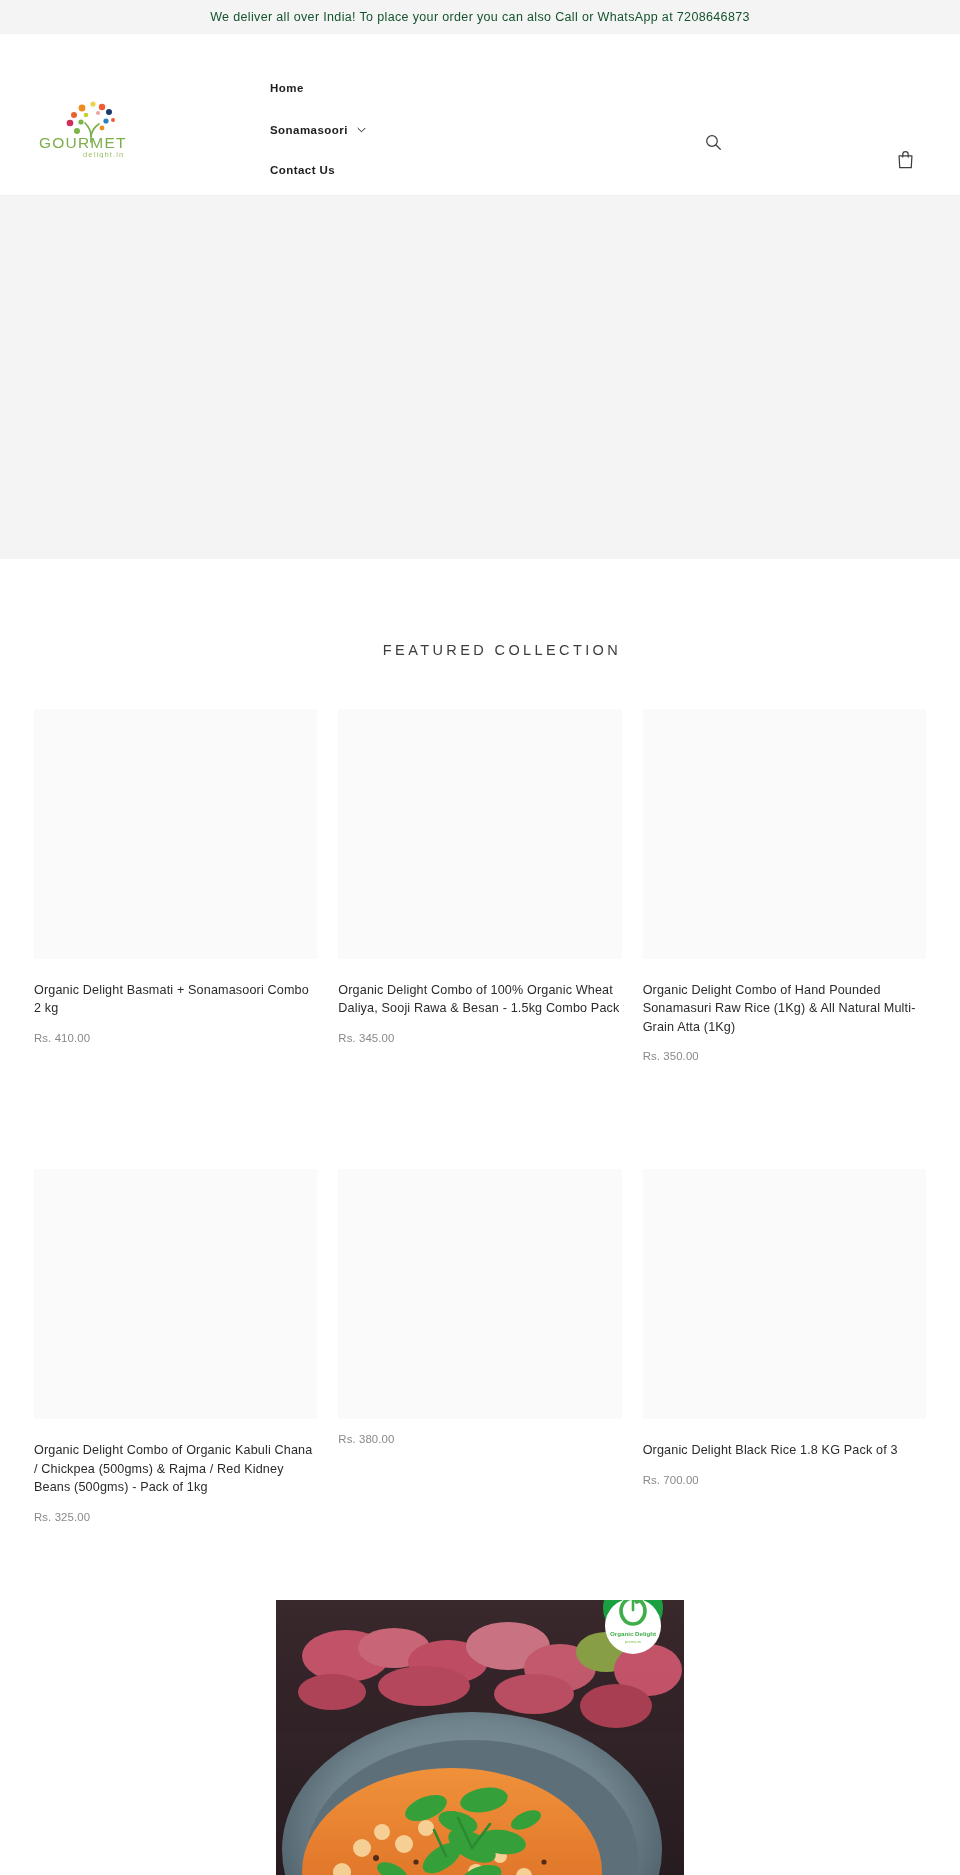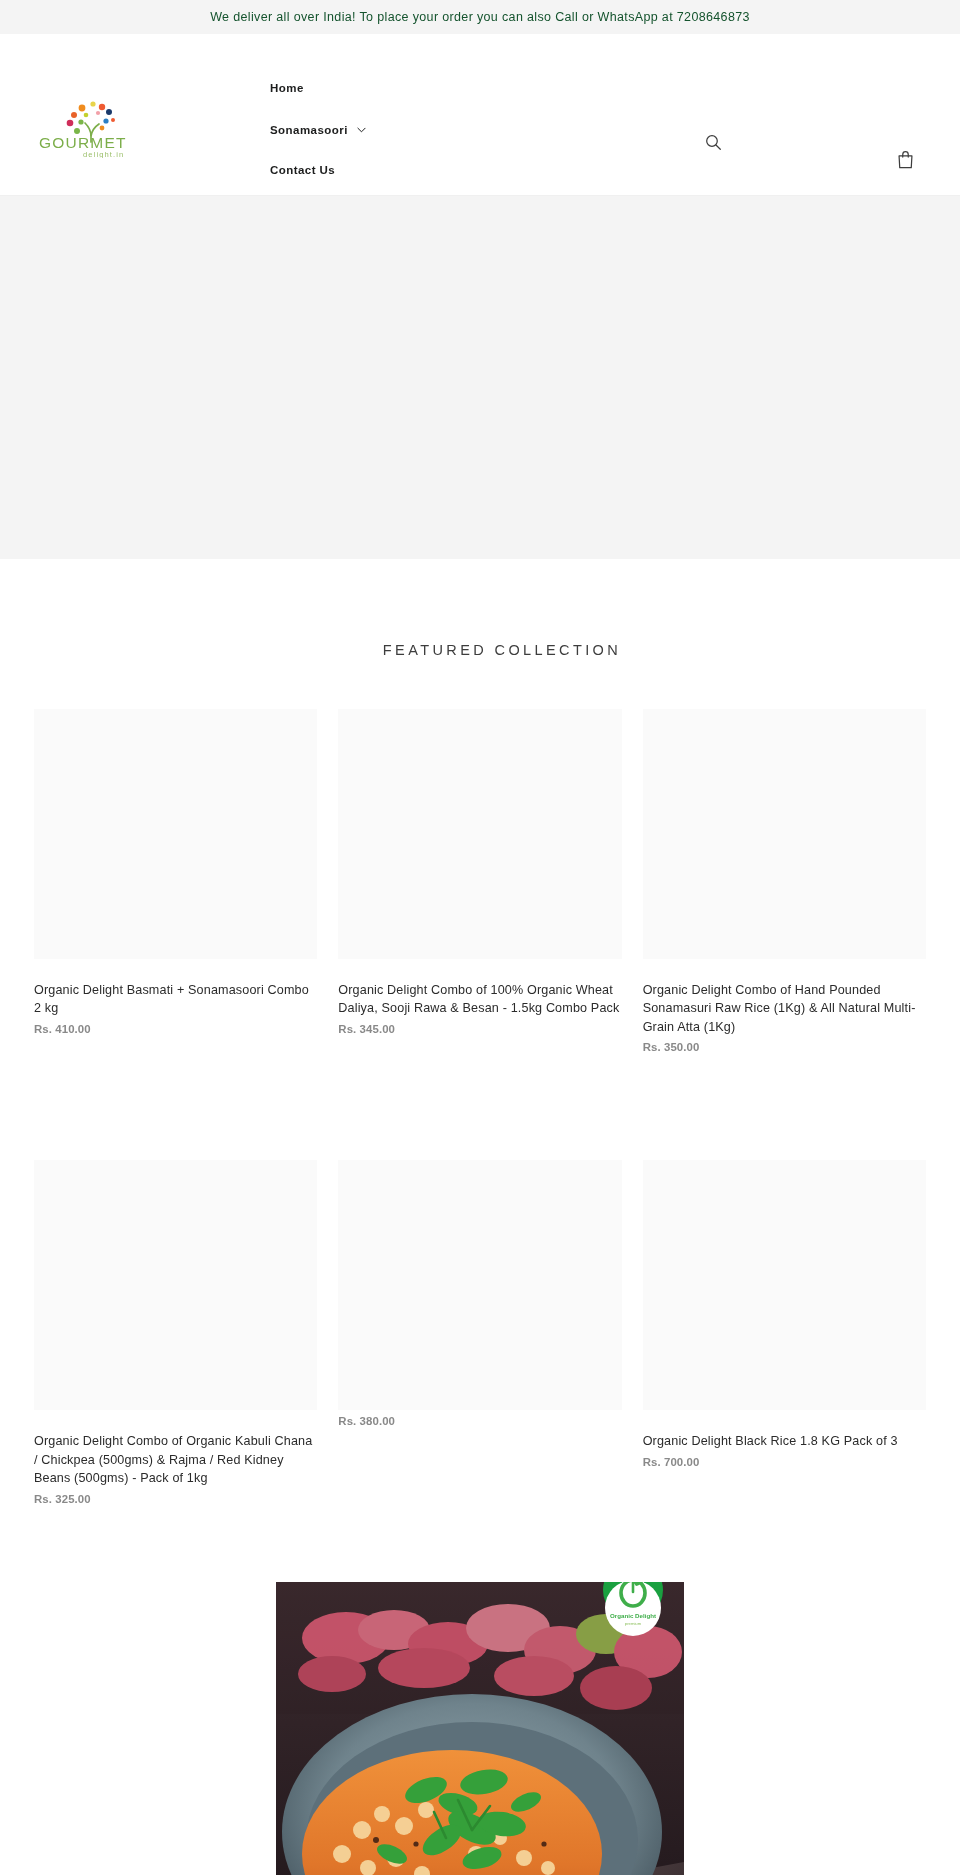--- a/index.html
+++ b/index.html
@@ -168,25 +168,25 @@
   }
   .product-title {
     margin-top: 22px;
     font-size: 12.6px;
     line-height: 18.5px;
     color: #2b2b2b;
     font-weight: 400;
     letter-spacing: 0.15px;
   }
   .product-price {
-    margin-top: 3px;
+    margin-top: 12px;
     font-size: 11.4px;
     line-height: 17px;
     color: #898989;
-    font-weight: 700;
+    font-weight: 400;
     letter-spacing: 0.1px;
   }
 
   .row-2 { margin-top: 35px; }
 
   
   .feature-image-section {
     margin-top: 56px;
     display: flex;
     justify-content: center;

